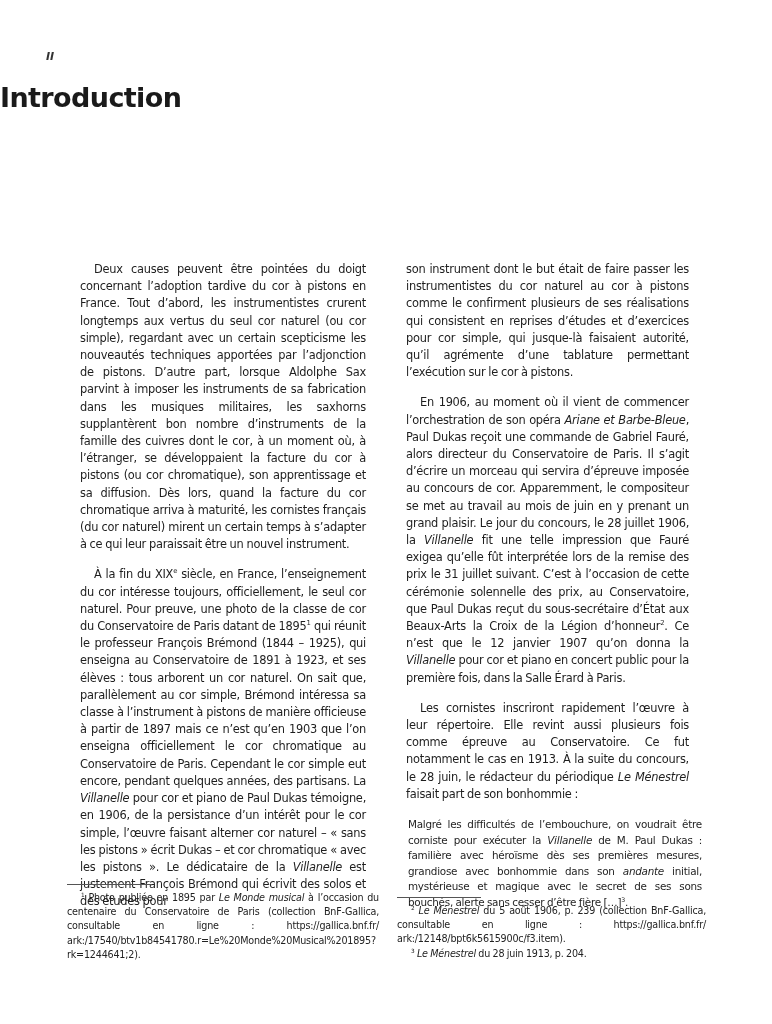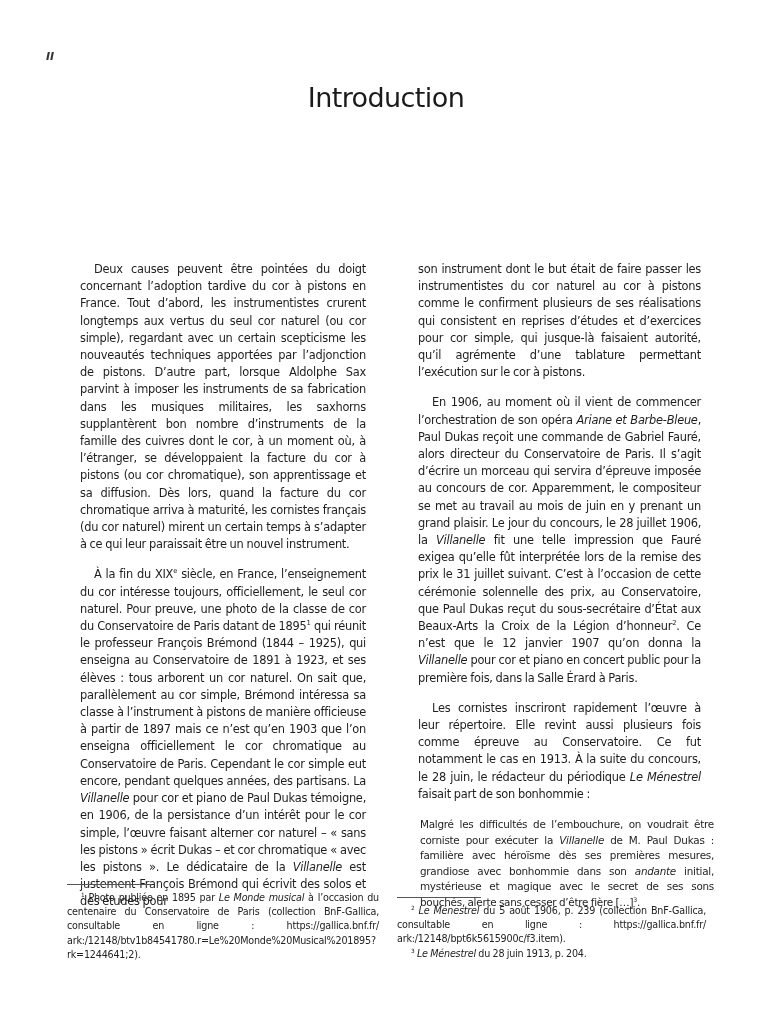--- a/index.html
+++ b/index.html
@@ -23,40 +23,40 @@
       font-weight: bold;
       color: #333;
       letter-spacing: 0;
       font-style: italic;
     }
     .title {
       position: absolute;
       left: 0;
       width: 772px;
       top: 78px;
-      text-align: center;
+      text-align: left;
       font-size: 27px;
-      font-weight: normal;
+      font-weight: bold;
       color: #1a1a1a;
       letter-spacing: -0.6px;
       margin: 0;
       line-height: 40px;
     }
     .column {
       position: absolute;
       top: 248px;
       font-size: 11.4px;
       line-height: 17.2px;
       text-align: justify;
       hyphens: manual;
       letter-spacing: -0.25px;
       word-spacing: -0.5px;
     }
     .col-left { left: 67px; width: 312px; }
-    .col-right { left: 405px; width: 309px; }
+    .col-right { left: 393px; width: 309px; }
     .column p {
       margin: 13px;
       text-indent: 14px;
     }
     .column p.noindent { text-indent: 0; }
     .quote {
       margin: 0 0 0 15px !important;
       text-indent: 0 !important;
       font-size: 10.4px;
       line-height: 15.6px;
@@ -107,21 +107,21 @@
 
   <div class="column col-right">
     <p class="noindent"><span>son instrument dont le but était de faire passer les instrumentistes du cor naturel au cor à pistons comme le confirment plusieurs de ses réalisations qui consistent en reprises d’études et d’exercices pour cor simple, qui jusque-là faisaient autorité, qu’il agrémente d’une tablature permettant l’exécution sur le cor à pistons.</span></p>
     <p><span>En 1906, au moment où il vient de commencer l’orchestration de son opéra </span><em>Ariane et Barbe-Bleue</em><span>, Paul Dukas reçoit une commande de Gabriel Fauré, alors directeur du Conservatoire de Paris. Il s’agit d’écrire un morceau qui servira d’épreuve imposée au concours de cor. Apparemment, le compositeur se met au travail au mois de juin en y prenant un grand plaisir. Le jour du concours, le 28 juillet 1906, la </span><em>Villanelle</em><span> fit une telle impression que Fauré exigea qu’elle fût interprétée lors de la remise des prix le 31 juillet suivant. C’est à l’occasion de cette cérémonie solennelle des prix, au Conservatoire, que Paul Dukas reçut du sous-secrétaire d’État aux Beaux-Arts la Croix de la Légion d’honneur</span><sup>2</sup><span>. Ce n’est que le 12 janvier 1907 qu’on donna la </span><em>Villanelle</em><span> pour cor et piano en concert public pour la première fois, dans la Salle Érard à Paris.</span></p>
     <p><span>Les cornistes inscriront rapidement l’œuvre à leur répertoire. Elle revint aussi plusieurs fois comme épreuve au Conservatoire. Ce fut notamment le cas en 1913. À la suite du concours, le 28 juin, le rédacteur du périodique </span><em>Le Ménestrel</em><span> faisait part de son bonhommie :</span></p>
     <p class="quote"><span>Malgré les difficultés de l’embouchure, on voudrait être corniste pour exécuter la </span><em>Villanelle</em><span> de M. Paul Dukas : familière avec héroïsme dès ses premières mesures, grandiose avec bonhommie dans son </span><em>andante</em><span> initial, mystérieuse et magique avec le secret de ses sons bouchés, alerte sans cesser d’être fière […]</span><sup>3</sup><span>.</span></p>
   </div>
 
   <div class="footnotes fn-left">
     <div class="fn-rule"></div>
-    <p><sup>1</sup><span> Photo publiée en 1895 par </span><em>Le Monde musical</em><span> à l’occasion du centenaire du Conservatoire de Paris (collection BnF-Gallica, consultable en ligne : https://gallica.bnf.fr/ ark:/12148/btv1b84541780.r=Le%20Monde%20Musical%201895?rk=1244641;2).</span></p>
+    <p><sup>1</sup><span> Photo publiée en 1895 par </span><em>Le Monde musical</em><span> à l’occasion du centenaire du Conservatoire de Paris (collection BnF-Gallica, consultable en ligne : https://gallica.bnf.fr/ ark:/17540/btv1b84541780.r=Le%20Monde%20Musical%201895?rk=1244641;2).</span></p>
   </div>
 
   <div class="footnotes fn-right">
     <div class="fn-rule"></div>
     <p><sup>2</sup> <em>Le Ménestrel</em><span> du 5 août 1906, p. 239 (collection BnF-Gallica, consultable en ligne : https://gallica.bnf.fr/ ark:/12148/bpt6k5615900c/f3.item).</span></p>
     <p><sup>3</sup> <em>Le Ménestrel</em><span> du 28 juin 1913, p. 204.</span></p>
   </div>
 
 </div>
 

